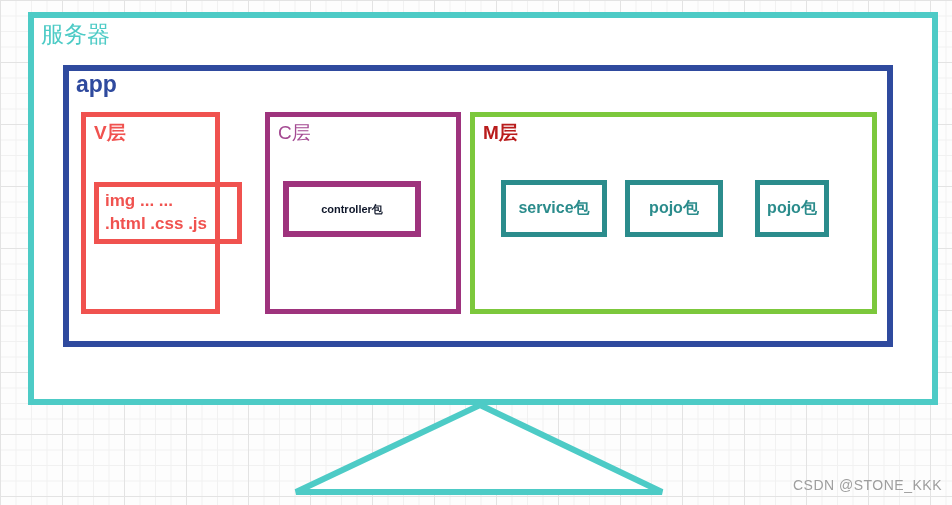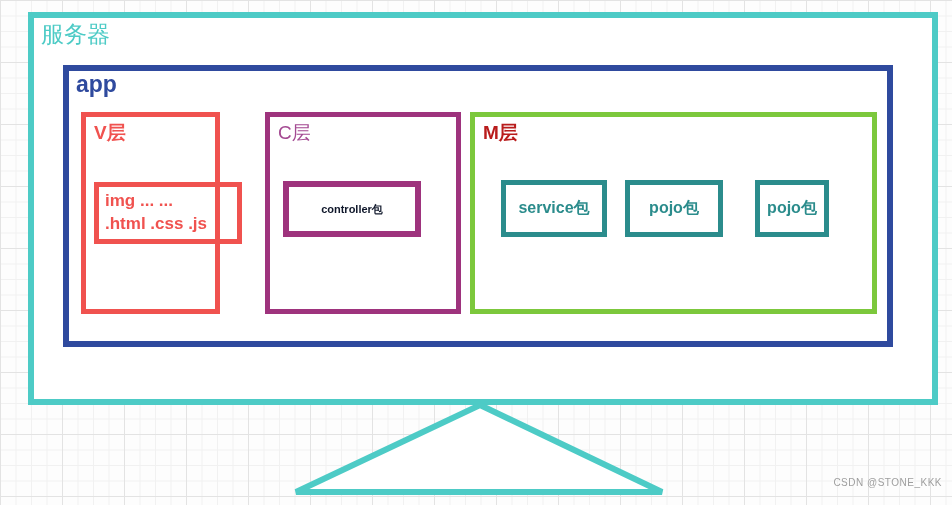--- a/index.html
+++ b/index.html
@@ -113,21 +113,21 @@
 
   .stand {
     position: absolute;
     left: 288px; top: 399px;
     width: 380px; height: 102px;
   }
 
   .watermark {
     position: absolute;
     right: 10px; top: 477px;
-    font-size: 10px;
+    font-size: 14px;
     color: #9E9E9E;
     letter-spacing: 0.5px;
   }
 </style>
 </head>
 <body>
 
 <div class="canvas">
 
   <div class="server-box">

